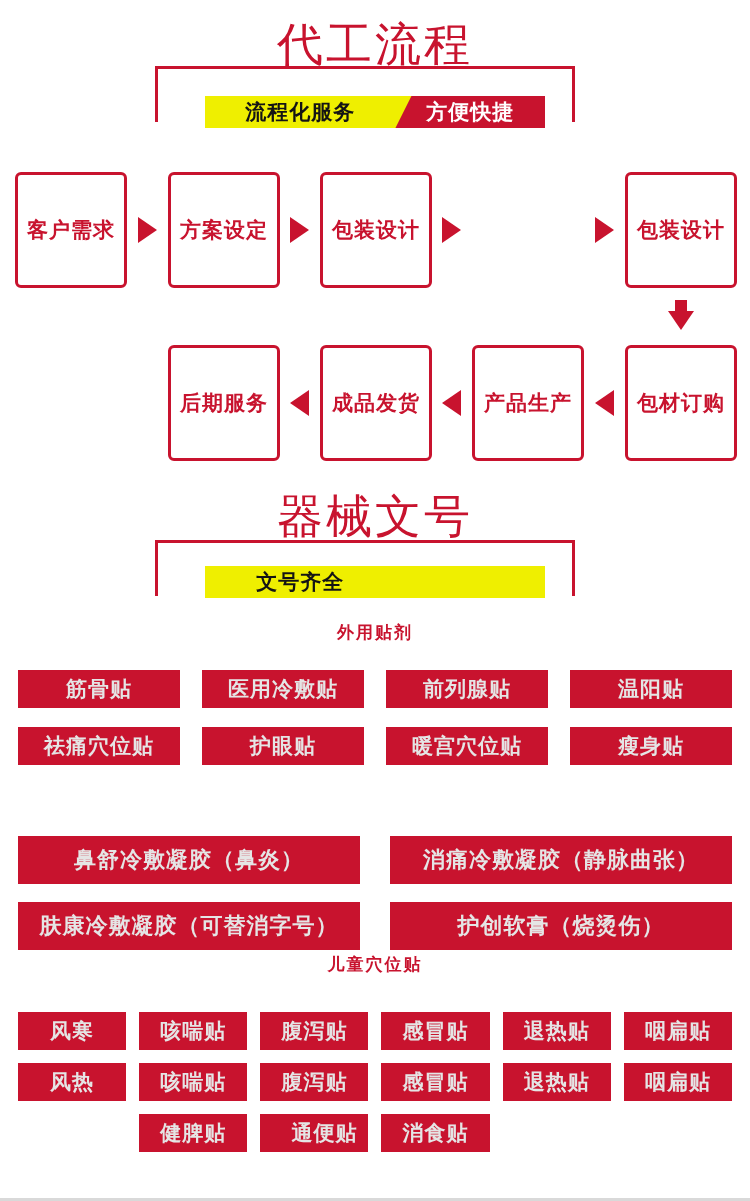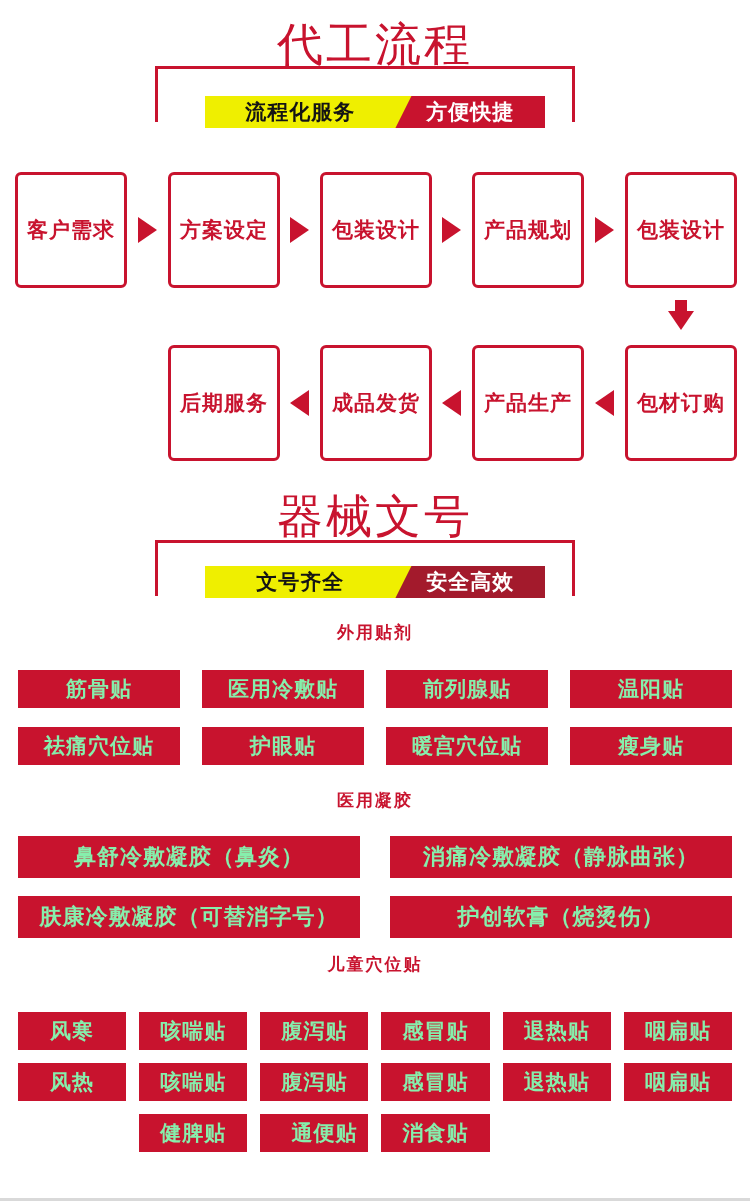--- a/index.html
+++ b/index.html
@@ -49,24 +49,24 @@
     font-size:17px;line-height:30px;font-weight:bold;color:var(--red);letter-spacing:2px;}
   #heading-patch{top:618px;}
   #heading-gel{top:786px;}
   #heading-child{top:950px;}
 
   .grid{position:absolute;left:18px;width:714px;display:grid;}
   #grid-patch{top:670px;grid-template-columns:repeat(4,1fr);column-gap:22px;row-gap:19px;}
   #grid-gel{top:836px;grid-template-columns:repeat(2,1fr);column-gap:30px;row-gap:18px;}
   #grid-child{top:1012px;grid-template-columns:repeat(6,1fr);column-gap:15px;row-gap:16px;gap:13px;}
 
-  .tag{height:38px;background:var(--red);color:#86efac;
+  .tag{height:38px;background:var(--red);color:#e5e5e5;
     display:flex;align-items:center;justify-content:center;
     font-size:21px;font-weight:bold;letter-spacing:1px;white-space:nowrap;}
-  .tag-gel{height:42px;font-size:22px;}
+  .tag-gel{height:48px;font-size:22px;}
   .c2{grid-column:2;}
   .c3{grid-column:3;padding-left:20px;}
   .c4{grid-column:4;}
 
   .bottom-line{position:absolute;left:0;bottom:0;width:100%;height:3px;background:#d9d9d9;}
 </style>
 </head>
 <body>
 
 <div class="page">
@@ -74,21 +74,20 @@
   <div class="sec-title" id="title-process">代工流程</div>
   <div class="bracket" id="bracket-process"></div>
   <div class="banner" id="banner-process">
     <div class="left">流程化服务</div>
     <div class="right">方便快捷</div>
   </div>
 
   <div class="fbox" style="left:15px;top:172px;">客户需求</div>
   <div class="fbox" style="left:168px;top:172px;">方案设定</div>
   <div class="fbox" style="left:320px;top:172px;">包装设计</div>
-  <div class="fbox" style="left:472px;top:172px;">产品规划</div>
   <div class="fbox" style="left:625px;top:172px;">包装设计</div>
 
   <div class="arr arr-r" style="left:138px;top:217px;"></div>
   <div class="arr arr-r" style="left:290px;top:217px;"></div>
   <div class="arr arr-r" style="left:442px;top:217px;"></div>
   <div class="arr arr-r" style="left:595px;top:217px;"></div>
 
   <div class="down-stem" style="left:675px;top:300px;"></div>
   <div class="arr arr-d" style="left:668px;top:311px;"></div>
 
@@ -98,36 +97,34 @@
   <div class="fbox" style="left:625px;top:345px;">包材订购</div>
 
   <div class="arr arr-l" style="left:290px;top:390px;"></div>
   <div class="arr arr-l" style="left:442px;top:390px;"></div>
   <div class="arr arr-l" style="left:595px;top:390px;"></div>
 
   <div class="sec-title" id="title-license">器械文号</div>
   <div class="bracket" id="bracket-license"></div>
   <div class="banner" id="banner-license">
     <div class="left">文号齐全</div>
-    <div class="right">安全高效</div>
   </div>
 
   <div class="group-heading" id="heading-patch">外用贴剂</div>
   <div class="grid" id="grid-patch">
     <div class="tag">筋骨贴</div>
     <div class="tag">医用冷敷贴</div>
     <div class="tag">前列腺贴</div>
     <div class="tag">温阳贴</div>
     <div class="tag">祛痛穴位贴</div>
     <div class="tag">护眼贴</div>
     <div class="tag">暖宫穴位贴</div>
     <div class="tag">瘦身贴</div>
   </div>
 
-  <div class="group-heading" id="heading-gel">医用凝胶</div>
   <div class="grid" id="grid-gel">
     <div class="tag tag-gel">鼻舒冷敷凝胶（鼻炎）</div>
     <div class="tag tag-gel">消痛冷敷凝胶（静脉曲张）</div>
     <div class="tag tag-gel">肤康冷敷凝胶（可替消字号）</div>
     <div class="tag tag-gel">护创软膏（烧烫伤）</div>
   </div>
 
   <div class="group-heading" id="heading-child">儿童穴位贴</div>
   <div class="grid" id="grid-child">
     <div class="tag">风寒</div>

